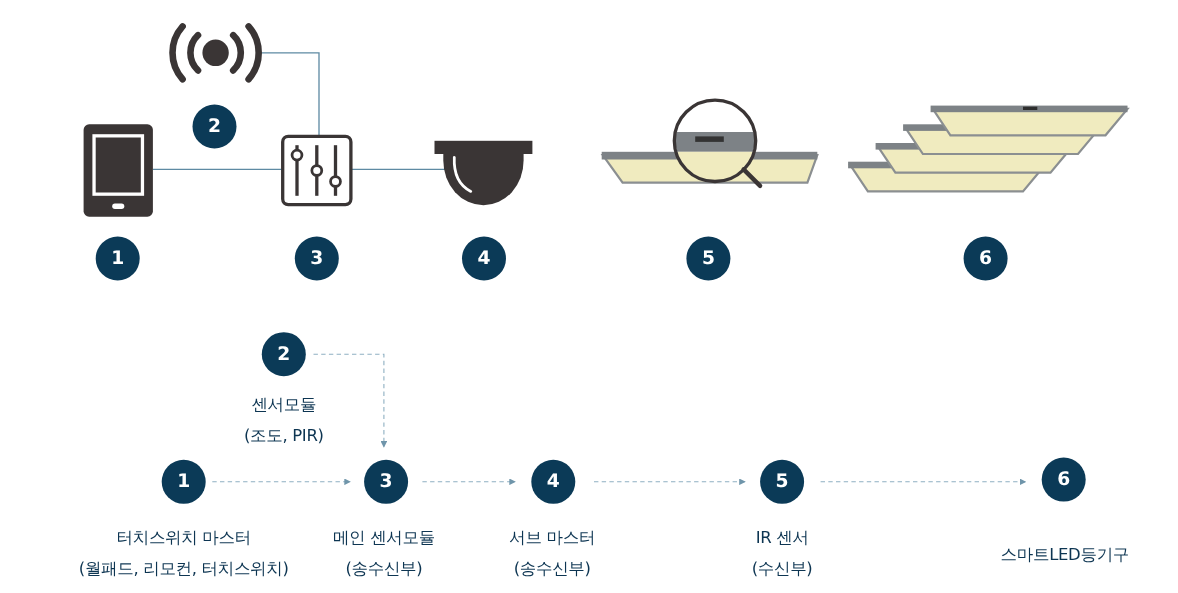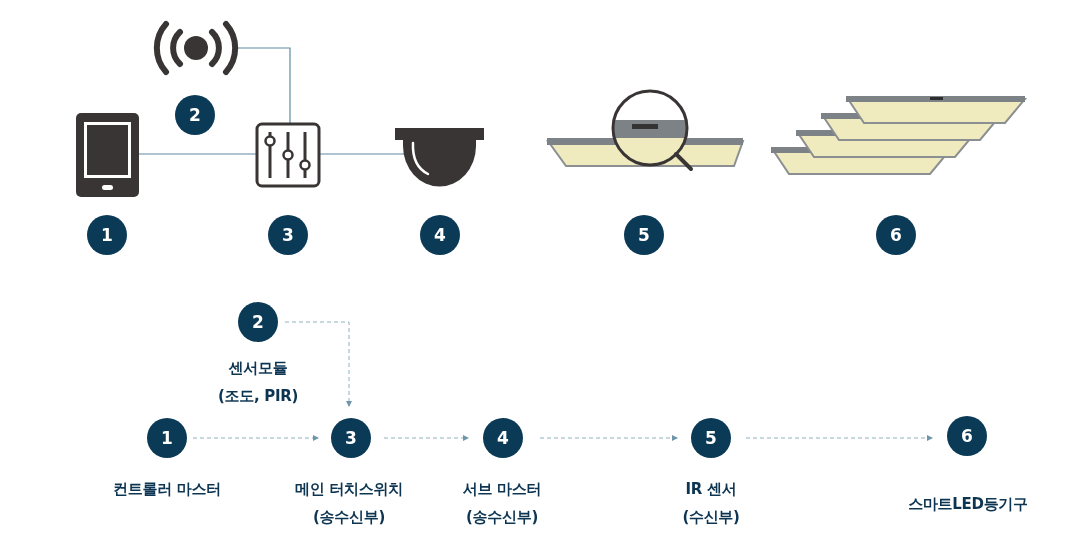--- a/index.html
+++ b/index.html
@@ -1,20 +1,20 @@
 <!DOCTYPE html>
 <html><head>
 <meta charset="utf-8">
 <style>
   html, body { margin: 0; padding: 0; background: #ffffff; }
   body { width: 1071px; height: 539px; position: relative; overflow: hidden;
          font-family: "DejaVu Sans", "Liberation Sans", sans-serif; }
   #stage { position: absolute; left: 0; top: 0; width: 1071px; height: 539px; }
   .lbl { position: absolute; transform: translateX(-50%); white-space: nowrap;
-         color: #0d3552; font-weight: bold; font-size: 15px; text-align: center;
+         color: #0d3552; font-weight: normal; font-size: 15px; text-align: center;
          line-height: 28px; letter-spacing: -0.3px; }
   .badge { position: absolute; width: 40px; height: 40px; border-radius: 50%;
            background: #0b3a57; color: #fff; font-size: 17px; font-weight: bold;
            display: flex; align-items: center; justify-content: center;
            transform: translate(-50%, -50%); }
 </style>
 </head>
 <body>
 
 <div id="stage">
@@ -125,24 +125,25 @@
   <div class="badge" style="left:351px;top:438px">3</div>
   <div class="badge" style="left:503px;top:438px">4</div>
   <div class="badge" style="left:711px;top:438px">5</div>
   <div class="badge" style="left:967px;top:436px">6</div>
 
   <div class="lbl" style="left:258px;top:354px">
     <div>센서모듈</div>
     <div>(조도, PIR)</div>
   </div>
   <div class="lbl" style="left:167px;top:475px">
-    <div>컨트롤러 마스터</div>
+    <div>터치스위치 마스터</div>
+    <div>(월패드, 리모컨, 터치스위치)</div>
   </div>
   <div class="lbl" style="left:349px;top:475px">
-    <div>메인 터치스위치</div>
+    <div>메인 센서모듈</div>
     <div>(송수신부)</div>
   </div>
   <div class="lbl" style="left:502px;top:475px">
     <div>서브 마스터</div>
     <div>(송수신부)</div>
   </div>
   <div class="lbl" style="left:968px;top:490px">
     <div>스마트LED등기구</div>
   </div>
   <div class="lbl" style="left:711px;top:475px">

